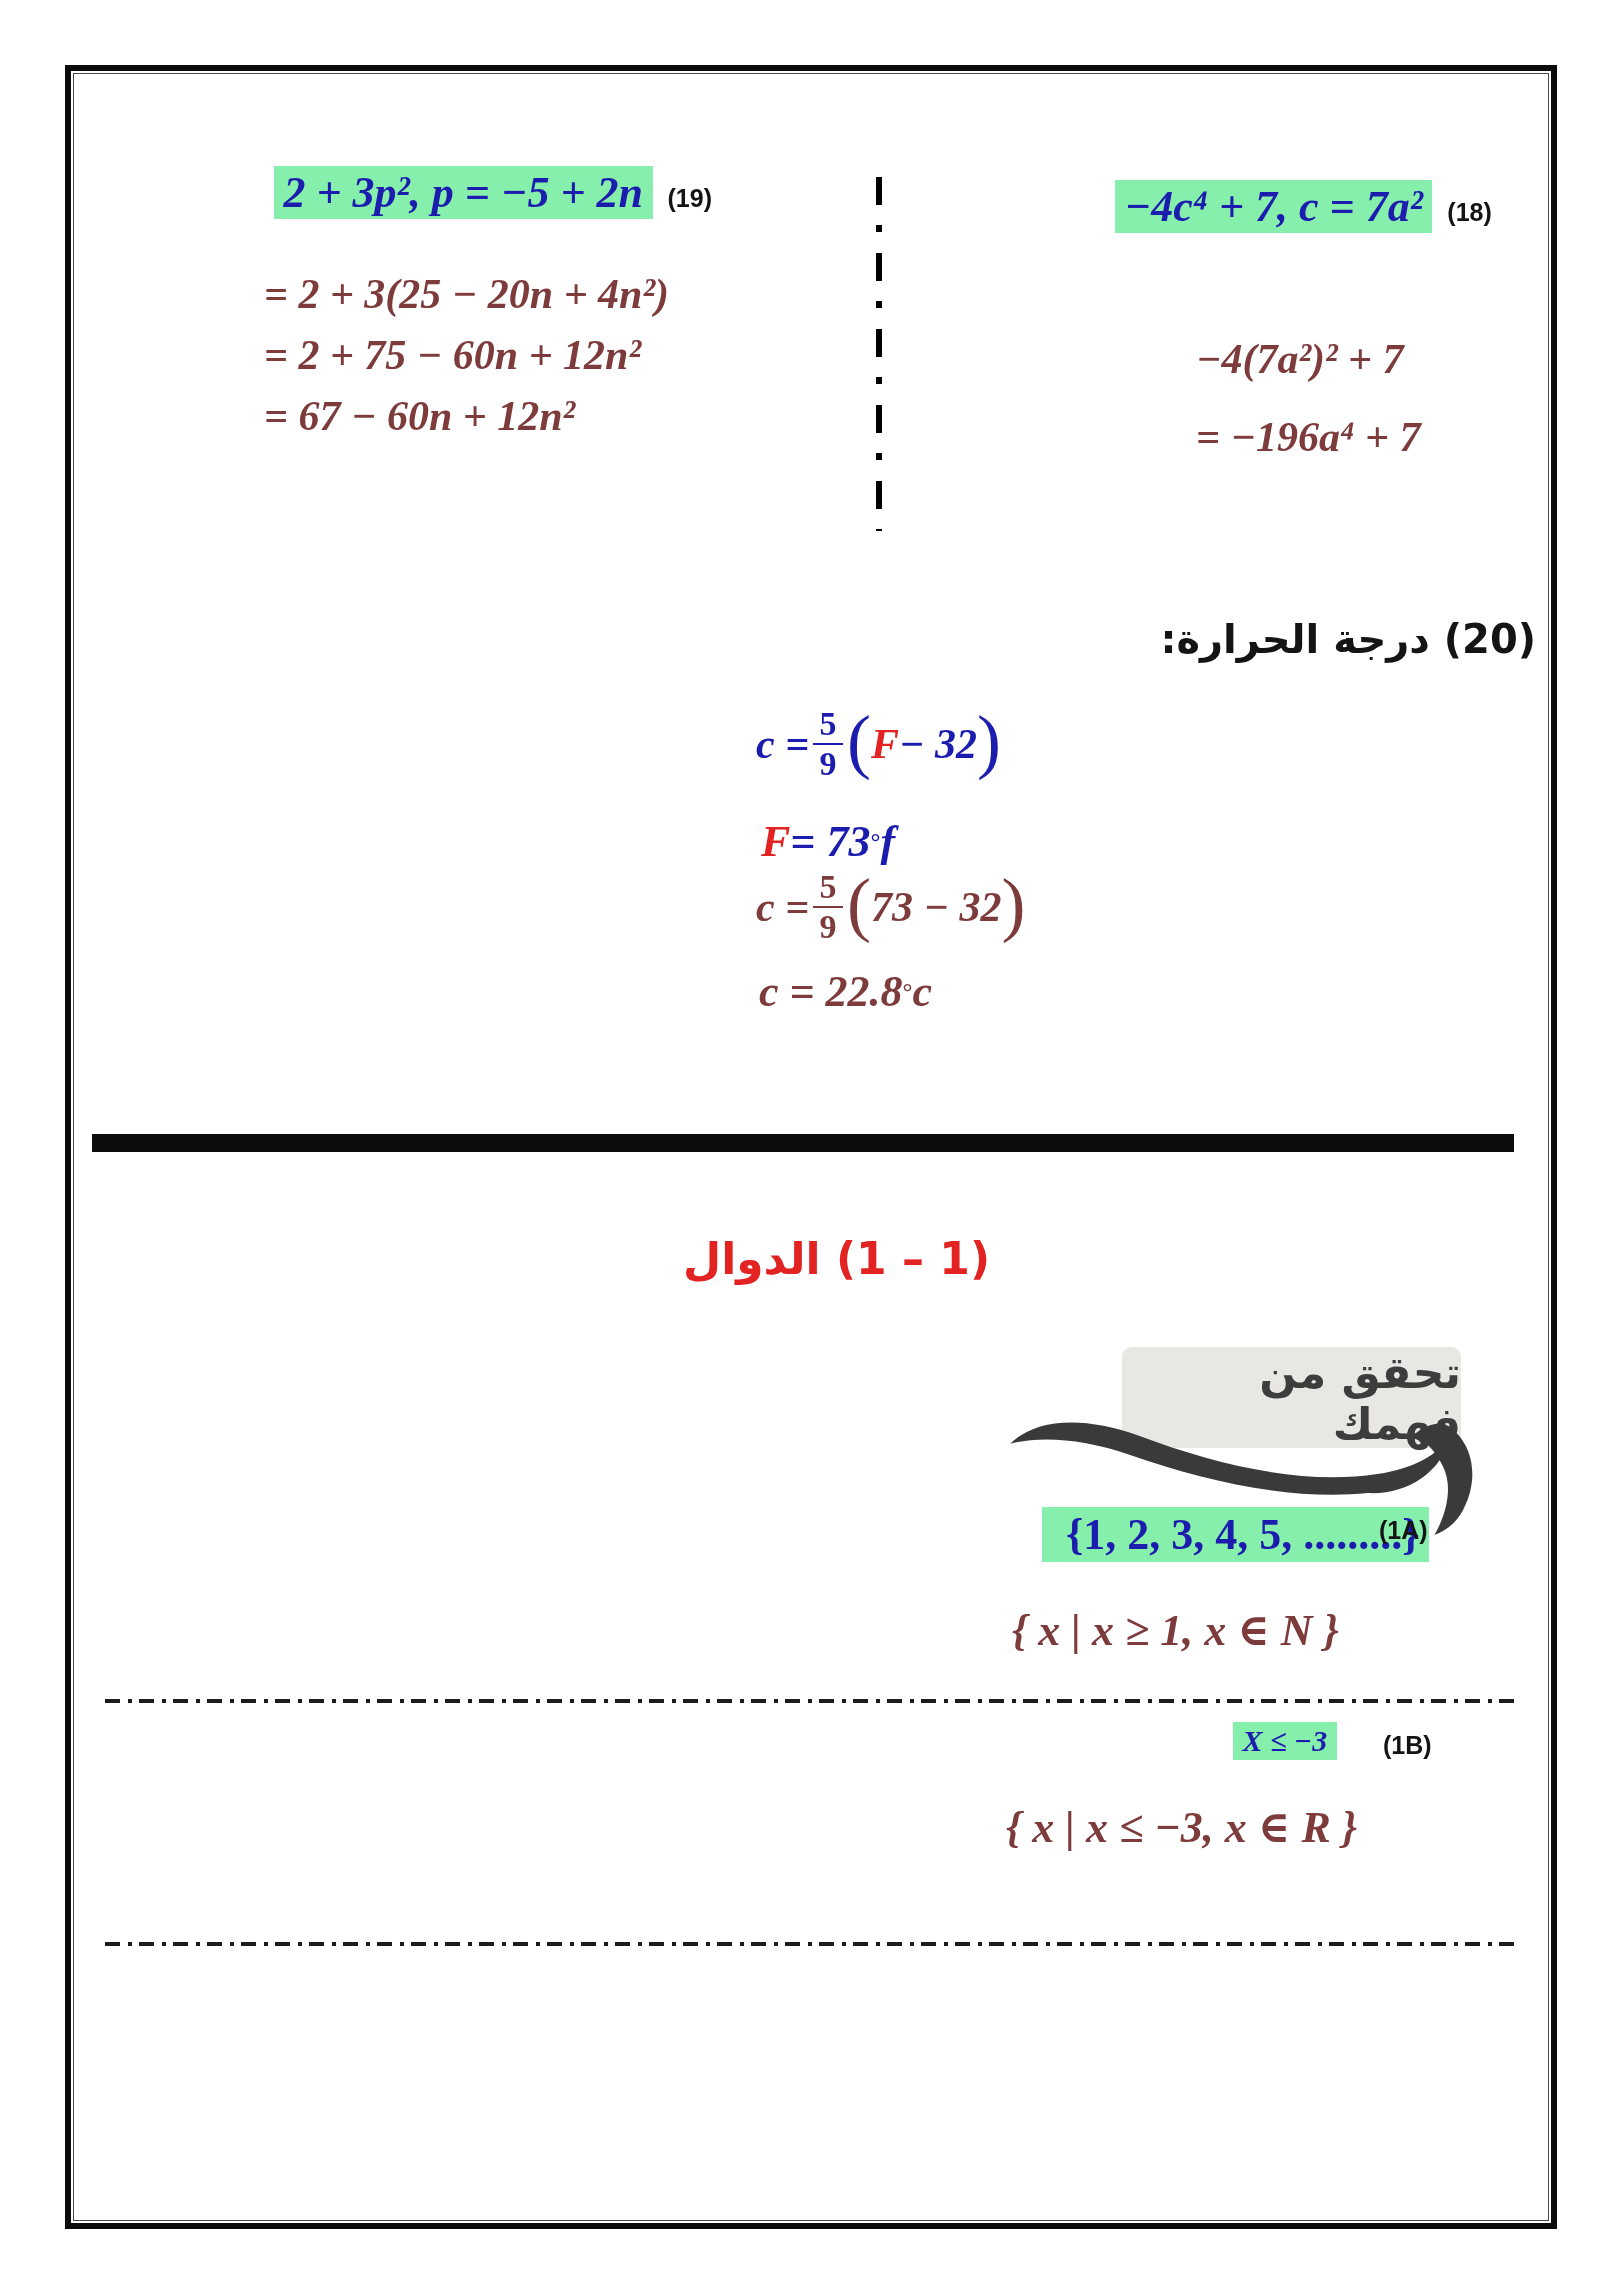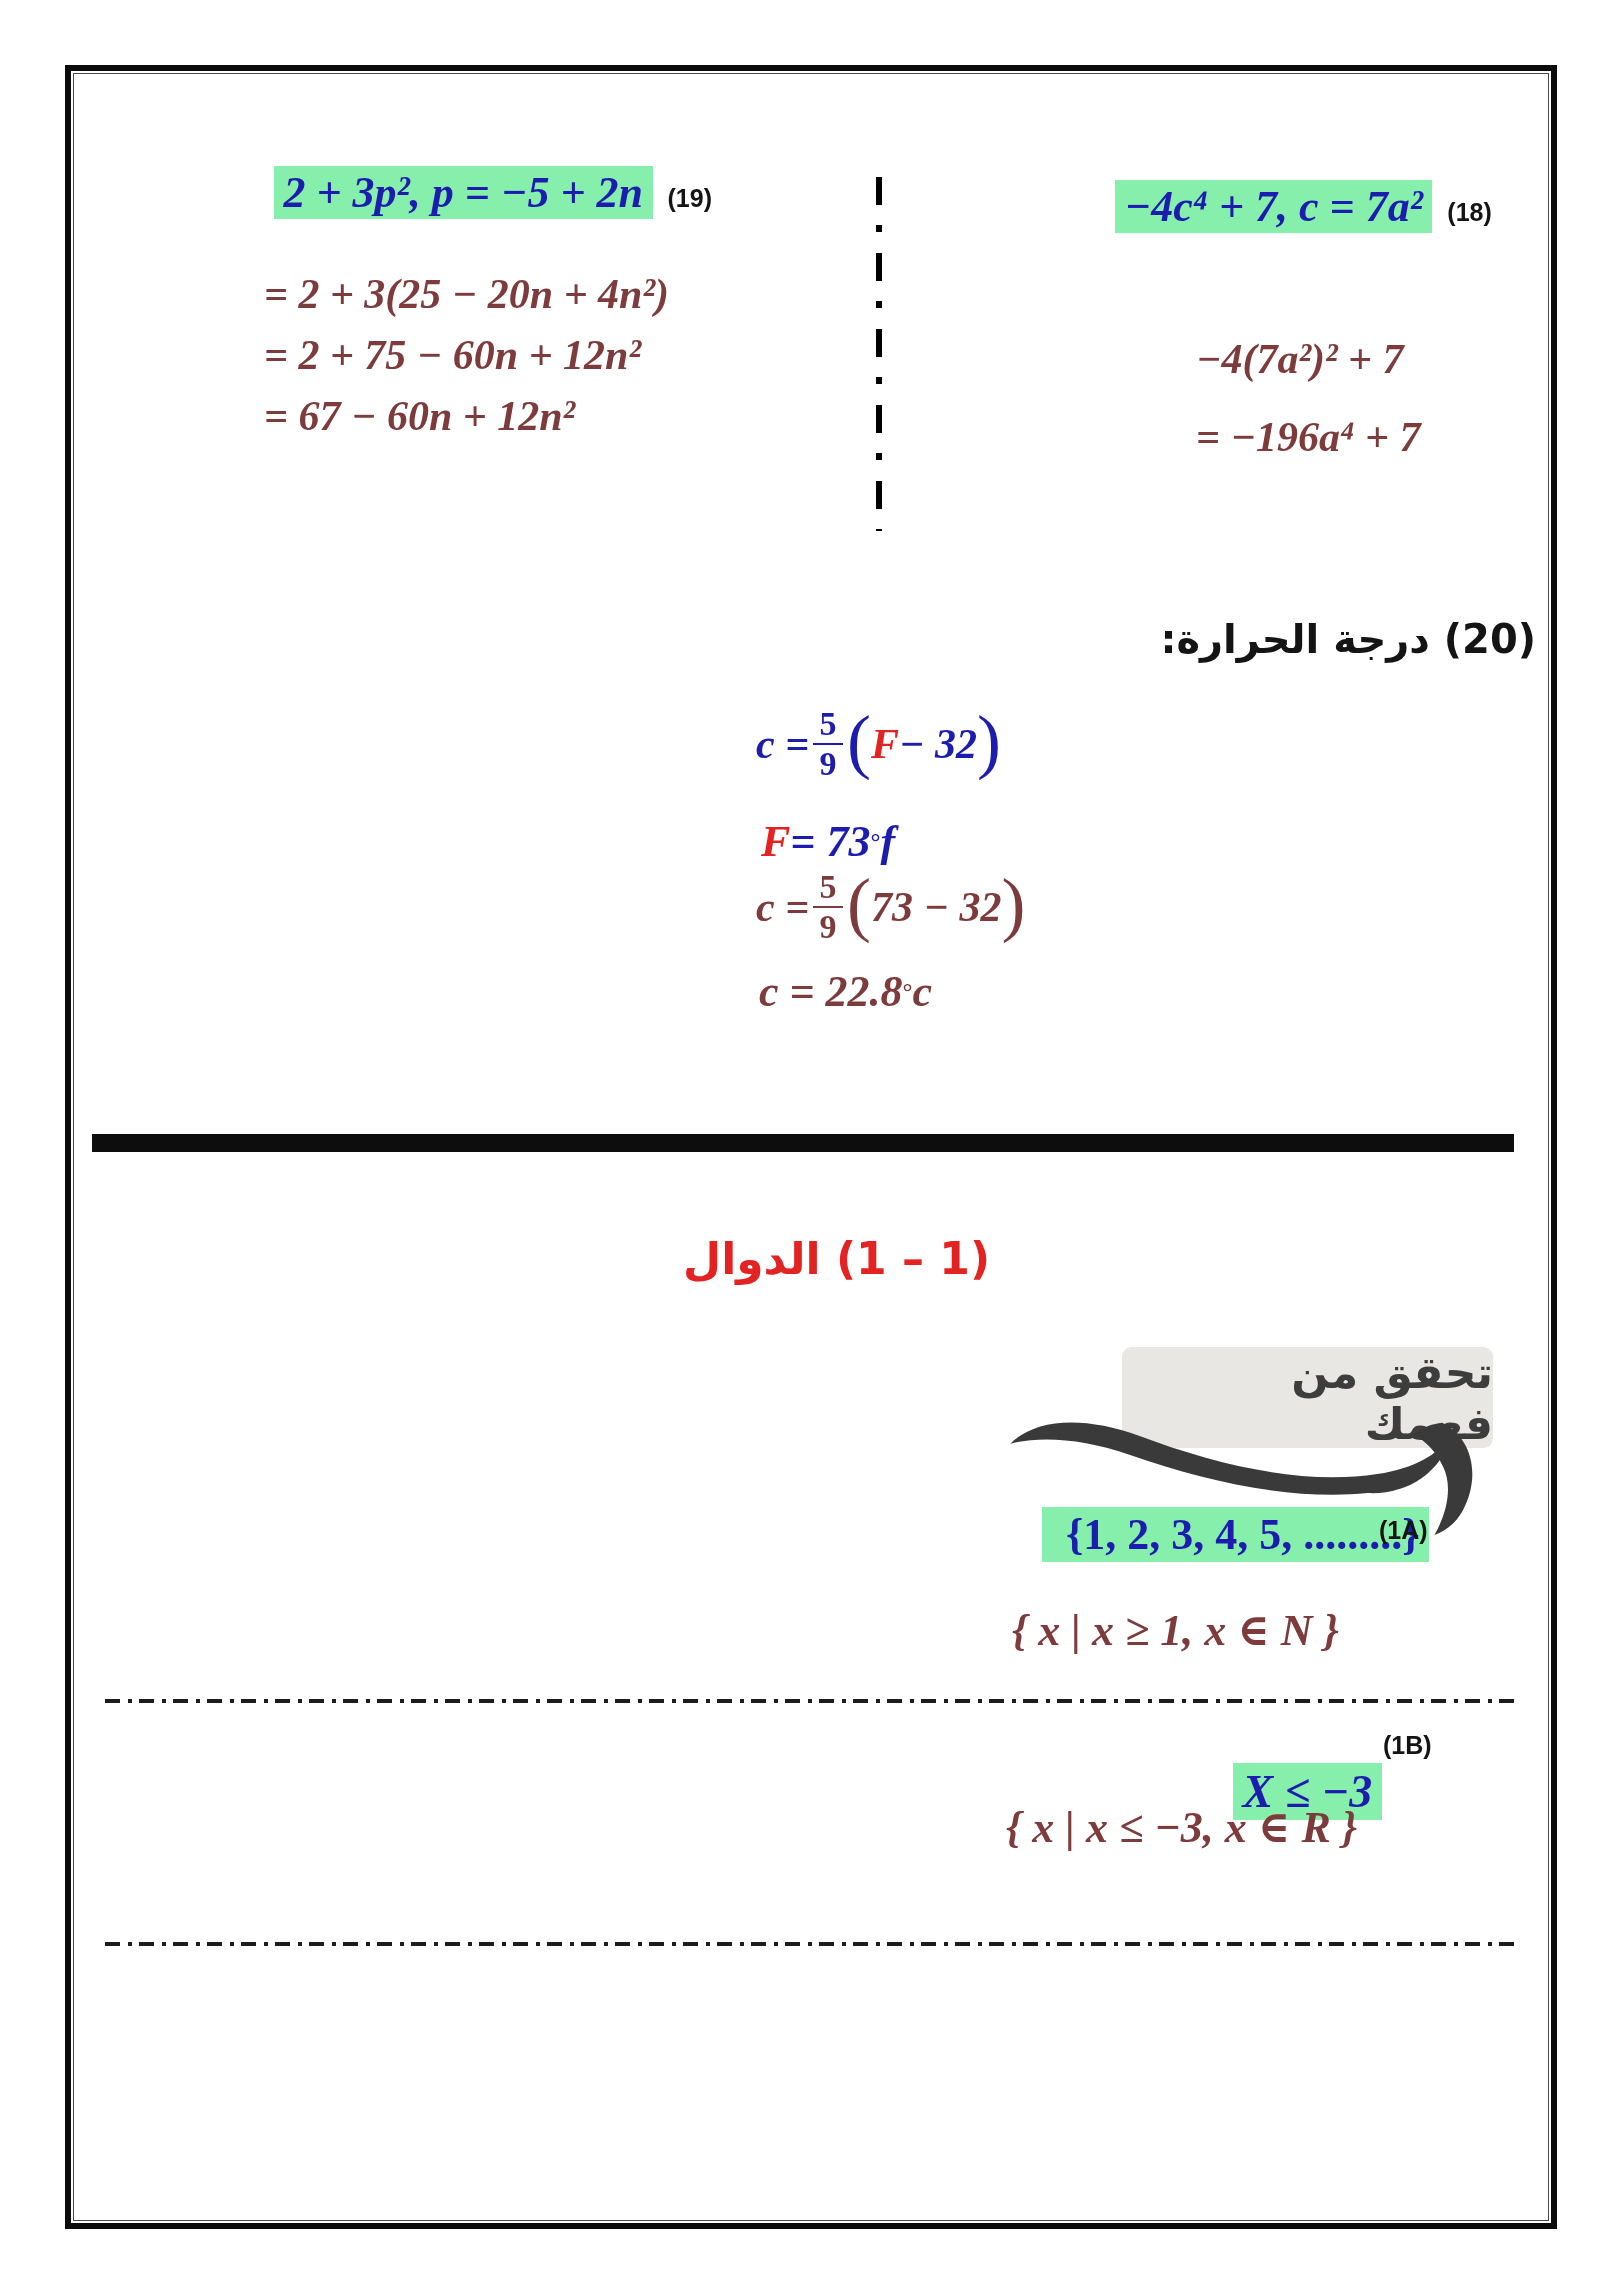--- a/index.html
+++ b/index.html
@@ -41,30 +41,30 @@
         font-style:normal;font-weight:bold;font-size:34px;line-height:1.05;margin:0 3.8px;}
   .frac .fnum{border-bottom:2.9px solid currentColor;padding:0 6.7px 1px;}
   .frac .fden{padding-top:1px;}
   .bigparen{font-weight:400;font-style:normal;font-size:72px;line-height:0.8;transform:translateY(-1.9px);}
   .deg{font-size:25px;vertical-align:super;font-weight:bold;font-style:normal;line-height:0;}
   
   .hr-thick{left:92px;top:1134px;width:1422px;height:18px;background:#0d0d0d;}
   
   .heading-red{left:683px;top:1233px;font-size:44px;color:var(--red,#e32222);white-space:nowrap;}
   .callig-box{left:1122px;top:1347px;width:339px;height:101px;border-radius:9.5px;
-              background:var(--calligraphy-bg,#e9e7e4);display:flex;align-items:center;justify-content:center;padding-left:32px;}
+              background:var(--calligraphy-bg,#e9e7e4);display:flex;align-items:center;justify-content:center;}
   .callig-text{font-family:"DejaVu Sans",sans-serif;font-weight:bold;font-size:44px;
                color:var(--calligraphy-ink,#3d3d3d);}
   .flourish{left:997px;top:1394px;width:504px;height:143px;}
   .set-blue{left:1042px;top:1507px;font-size:44px;font-weight:bold;font-style:normal;white-space:nowrap;padding-left:24px;}
   .n1a{left:1379px;top:1516px;}
   .builder1a{left:1012px;top:1604px;font-size:44px;white-space:nowrap;}
   .hdash{height:3.8px;background-image:repeating-linear-gradient(to right,#1c1c1c 0 15px,transparent 15px 23px,#1c1c1c 23px 27px,transparent 27px 34px);}
   .dash1{left:105px;top:1699px;width:1410px;}
-  .ineq1b{left:1233px;top:1722px;font-size:46px;white-space:nowrap;margin-top:41px;}
+  .ineq1b{left:1233px;top:1722px;font-size:30px;white-space:nowrap;}
   .n1b{left:1383px;top:1731px;}
   .builder1b{left:1006px;top:1801px;font-size:44px;white-space:nowrap;}
   .dash2{left:105px;top:1942px;width:1410px;}
 </style>
 </head>
 <body>
 
 <div class="page">
 
   <div class="frame">

